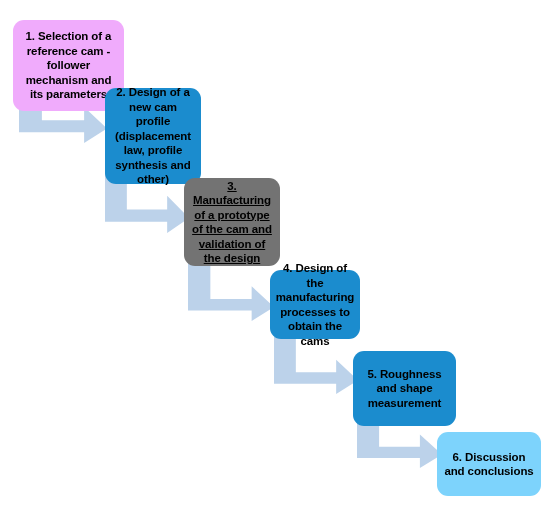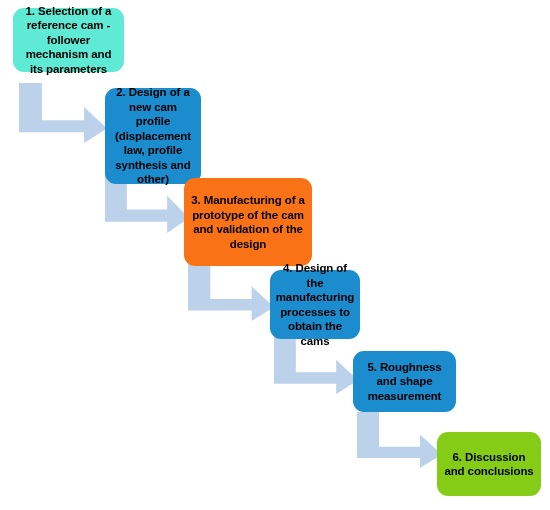--- a/index.html
+++ b/index.html
@@ -68,20 +68,20 @@
     <svg viewBox="0 0 100 100" preserveAspectRatio="none" aria-hidden="true">
       <path d="M 0,0 L 26,0 L 26,62 L 74,62 L 74,40 L 100,76 L 74,100 L 74,82 L 0,82 Z" fill="#BCD2EA"></path>
     </svg>
   </div>
   <div class="elbow-arrow" style="left: 357px; top: 412px; width: 85px; height: 56px;">
     <svg viewBox="0 0 100 100" preserveAspectRatio="none" aria-hidden="true">
       <path d="M 0,0 L 26,0 L 26,62 L 74,62 L 74,40 L 100,76 L 74,100 L 74,82 L 0,82 Z" fill="#BCD2EA"></path>
     </svg>
   </div>
 
-  <div class="step-box" style="left: 13px; top: 8px; width: 111px; height: 64px; background: #5eead4; color: rgb(0, 0, 0);">1. Selection of a reference cam - follower mechanism and its parameters</div>
+  <div class="step-box" style="left: 13px; top: 20px; width: 111px; height: 91px; background: #f0abfc; color: rgb(0, 0, 0);">1. Selection of a reference cam - follower mechanism and its parameters</div>
   <div class="step-box" style="left: 105px; top: 88px; width: 96px; height: 96px; background: rgb(27, 140, 206); color: rgb(0, 0, 0);">2. Design of a new cam profile (displacement law, profile synthesis and other)</div>
-  <div class="step-box" style="left: 184px; top: 178px; width: 128px; height: 88px; background: #f97316; color: rgb(0, 0, 0);">3. Manufacturing of a prototype of the cam and validation of the design</div>
+  <div class="step-box" style="left: 184px; top: 178px; width: 96px; height: 88px; background: #737373; color: rgb(0, 0, 0); text-decoration: underline;">3. Manufacturing of a prototype of the cam and validation of the design</div>
   <div class="step-box" style="left: 270px; top: 270px; width: 90px; height: 69px; background: rgb(27, 140, 206); color: rgb(0, 0, 0);">4. Design of the manufacturing processes  to obtain the cams</div>
-  <div class="step-box" style="left: 353px; top: 351px; width: 103px; height: 61px; background: rgb(27, 140, 206); color: rgb(0, 0, 0);">5. Roughness and shape measurement</div>
-  <div class="step-box" style="left: 437px; top: 432px; width: 104px; height: 64px; background: #84cc16; color: rgb(0, 0, 0);">6. Discussion and conclusions</div>
+  <div class="step-box" style="left: 353px; top: 351px; width: 103px; height: 75px; background: rgb(27, 140, 206); color: rgb(0, 0, 0);">5. Roughness and shape measurement</div>
+  <div class="step-box" style="left: 437px; top: 432px; width: 104px; height: 64px; background: #7dd3fc; color: rgb(0, 0, 0);">6. Discussion and conclusions</div>
 
 </div>
 
 </body></html>

